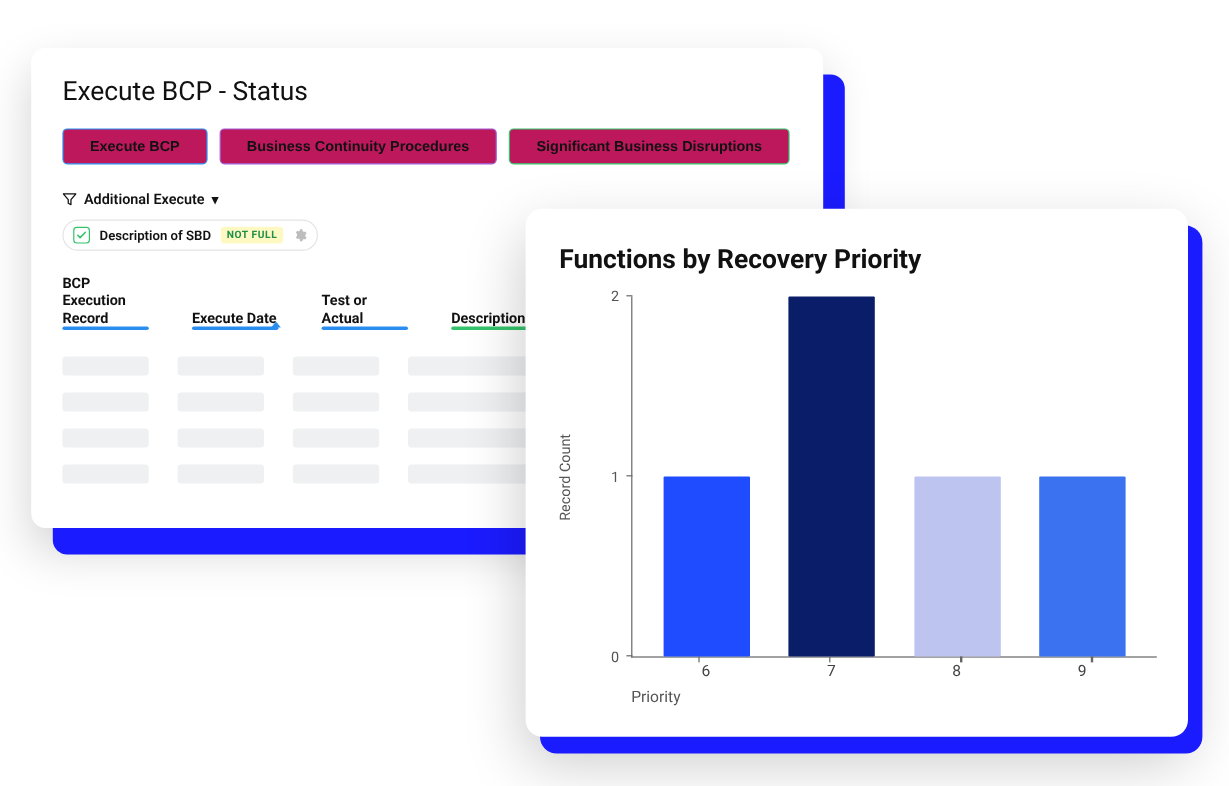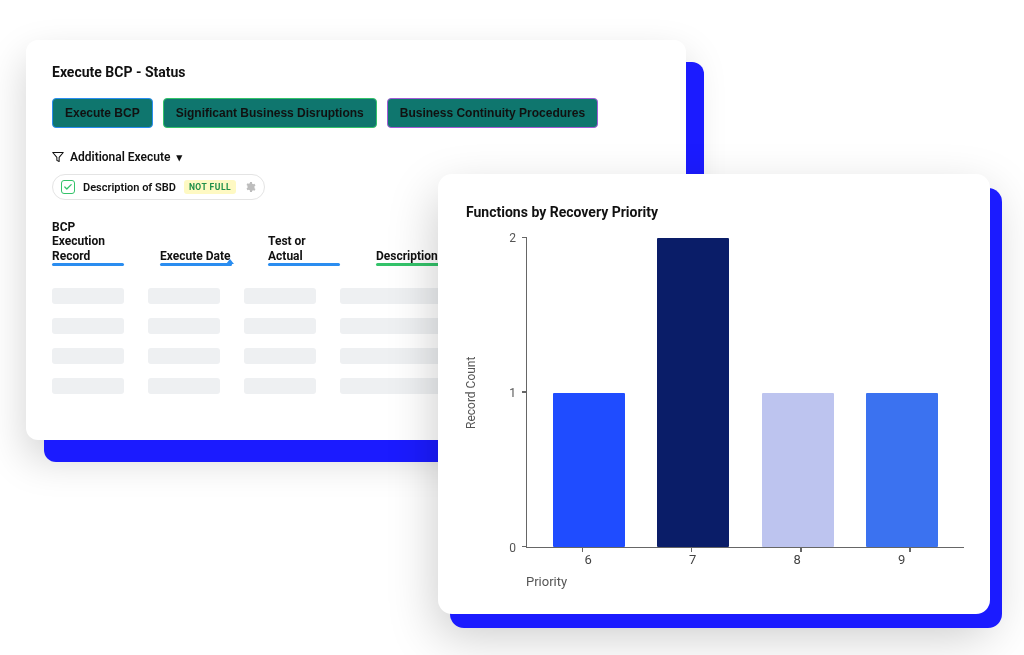--- a/index.html
+++ b/index.html
@@ -41,35 +41,35 @@
     height: 400px;
     background: #fff;
     border-radius: 12px;
     box-shadow:
       18px 22px 0 0 var(--accent),
       0 18px 40px rgba(0,0,0,0.18);
     padding: 24px 26px 20px 26px;
     box-sizing: border-box;
   }
   .status-title {
-    font-size: 14px;
-    font-weight: 700;
+    font-size: 22px;
+    font-weight: 400;
     margin-bottom: 18px;
   }
   .pill-row {
     display: flex;
     gap: 10px;
     margin-bottom: 22px;
   }
   .pill {
     font-size: 12px;
     font-weight: 600;
-    padding: 7px 12px;
+    padding: 7px 22px;
     border-radius: 4px;
-    background: #0f766e;
+    background: #be185d;
     border: 1.2px solid;
     cursor: pointer;
   }
   .pill.blue   { border-color: var(--pill-blue);   color: #111; }
   .pill.green  { border-color: var(--pill-green);  color: #111; }
   .pill.purple { border-color: var(--pill-purple); color: #111; }
 
   .filters-row {
     display: flex;
     align-items: center;
@@ -179,21 +179,21 @@
     border-radius: 14px;
     box-shadow:
       12px 14px 0 0 var(--accent),
       0 20px 50px rgba(0,0,0,0.22);
     padding: 24px 26px 18px 26px;
     box-sizing: border-box;
     display: flex;
     flex-direction: column;
   }
   .chart-title {
-    font-size: 14px;
+    font-size: 22px;
     font-weight: 700;
     margin: 6px 0 18px 2px;
   }
   .chart-area {
     flex: 1;
     display: grid;
     grid-template-columns: 28px 22px 1fr;
     grid-template-rows: 1fr 22px 26px;
     column-gap: 6px;
   }
@@ -250,22 +250,22 @@
 </head>
 <body>
 
 <div class="stage">
 
   <div class="card-status">
     <div class="status-title">Execute BCP - Status</div>
 
     <div class="pill-row">
       <button class="pill blue">Execute BCP</button>
+      <button class="pill purple">Business Continuity Procedures</button>
       <button class="pill green">Significant Business Disruptions</button>
-      <button class="pill purple">Business Continuity Procedures</button>
     </div>
 
     <div class="filters-row">
       <span class="funnel">
         <svg width="12" height="12" viewBox="0 0 16 16">
             <path d="M1 2h14l-5.5 6.5V14l-3-1.5V8.5L1 2z" fill="none" stroke="#111" stroke-width="1.4" stroke-linejoin="round"></path>
           </svg>
       </span>
       <span>Additional Execute</span>
       <span class="chev">▾</span>

